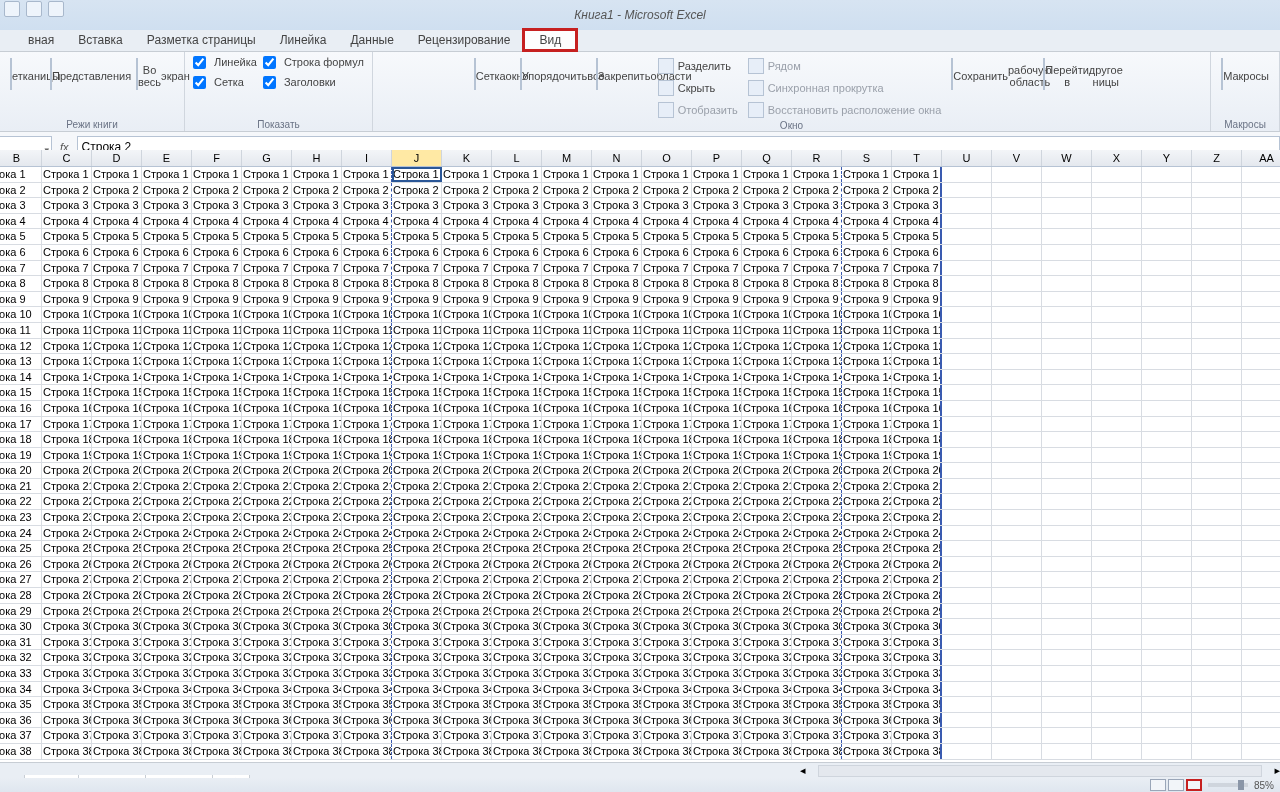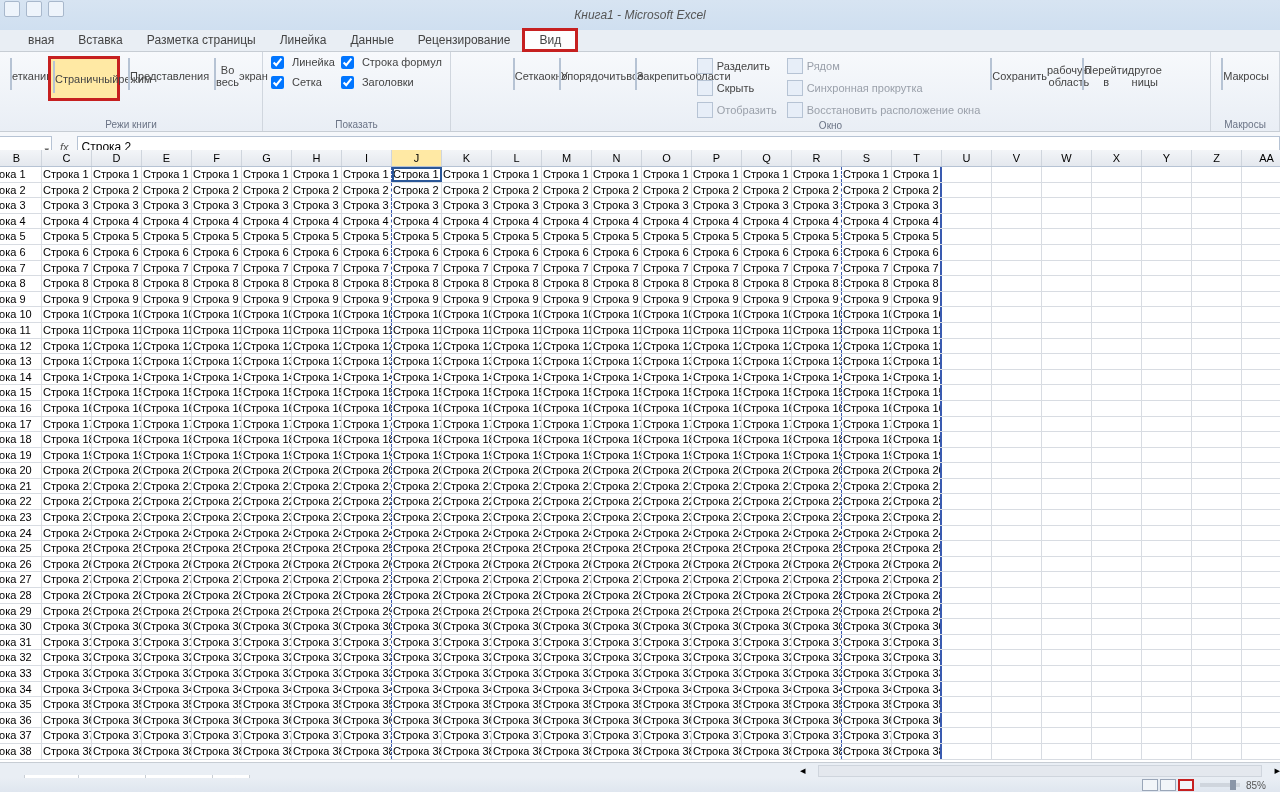--- a/index.html
+++ b/index.html
@@ -52,21 +52,21 @@
 .wm1 { left: 90px; top: 540px; }
 .wm2 { left: 560px; top: 540px; }
 
 
 .sheettabs { position: absolute; bottom: 14px; left: 0; right: 0; height: 16px; background: #e9eef4; display: flex; align-items: center; font-size: 11px; border-top: 1px solid #c7cdd4; }
 .sheettab { padding: 1px 18px; border: 1px solid #c7cdd4; border-top: none; background: #fff; margin-right: -1px; margin-top: 24px; }
 .sheettabs .navarrows { width: 24px; }
 .hscroll { position: absolute; right: 0; width: 480px; height: 14px; display: flex; align-items: center; }
 .hscroll .bar { flex: 1; height: 12px; background: #e4e8ee; border: 1px solid #cfd5dd; margin: 0 12px; }
 
-.statusbar { position: absolute; bottom: 0; left: 0; right: 0; height: 14px; background: linear-gradient(#e9eef4,#dfe6ef); font-size: 10px; display: flex; align-items: center; justify-content: flex-end; padding-right: 14px; color: #555; }
+.statusbar { position: absolute; bottom: 0; left: 0; right: 0; height: 14px; background: linear-gradient(#e9eef4,#dfe6ef); font-size: 10px; display: flex; align-items: center; justify-content: flex-end; padding-right: 6px; color: #555; }
 .viewbtn { width: 16px; height: 12px; border: 1px solid #9aa6b8; margin-left: 2px; background: #f2f5f9; }
 .viewbtn.hl { border: 2px solid #c62020; }
 .zoom-slider { width: 40px; height: 4px; background: #cfd5dd; margin: 0 6px; position: relative; }
 .zoom-slider::after { content: ""; position: absolute; left: 30px; top: -3px; width: 6px; height: 10px; background: #8a96a8; }
 </style>
 </head>
 <body>
 
 <div class="titlebar">
   <div class="qat">
@@ -88,25 +88,20 @@
 </div>
 
 <div class="ribbon">
 
   <div class="rgroup">
     <div class="items">
       <div class="ritem" style="width:34px">
         <div class="ico"></div>
         <span>етка</span>
         <span>ницы</span>
-      </div>
-      <div class="ritem highlight" style="width:72px">
-        <div class="ico"></div>
-        <span>Страничный</span>
-        <span>режим</span>
       </div>
       <div class="ritem" style="width:80px">
         <div class="ico"></div>
         <span>Представления</span>
       </div>
       <div class="ritem" style="width:42px">
         <div class="ico"></div>
         <span>Во весь</span>
         <span>экран</span>
       </div>

